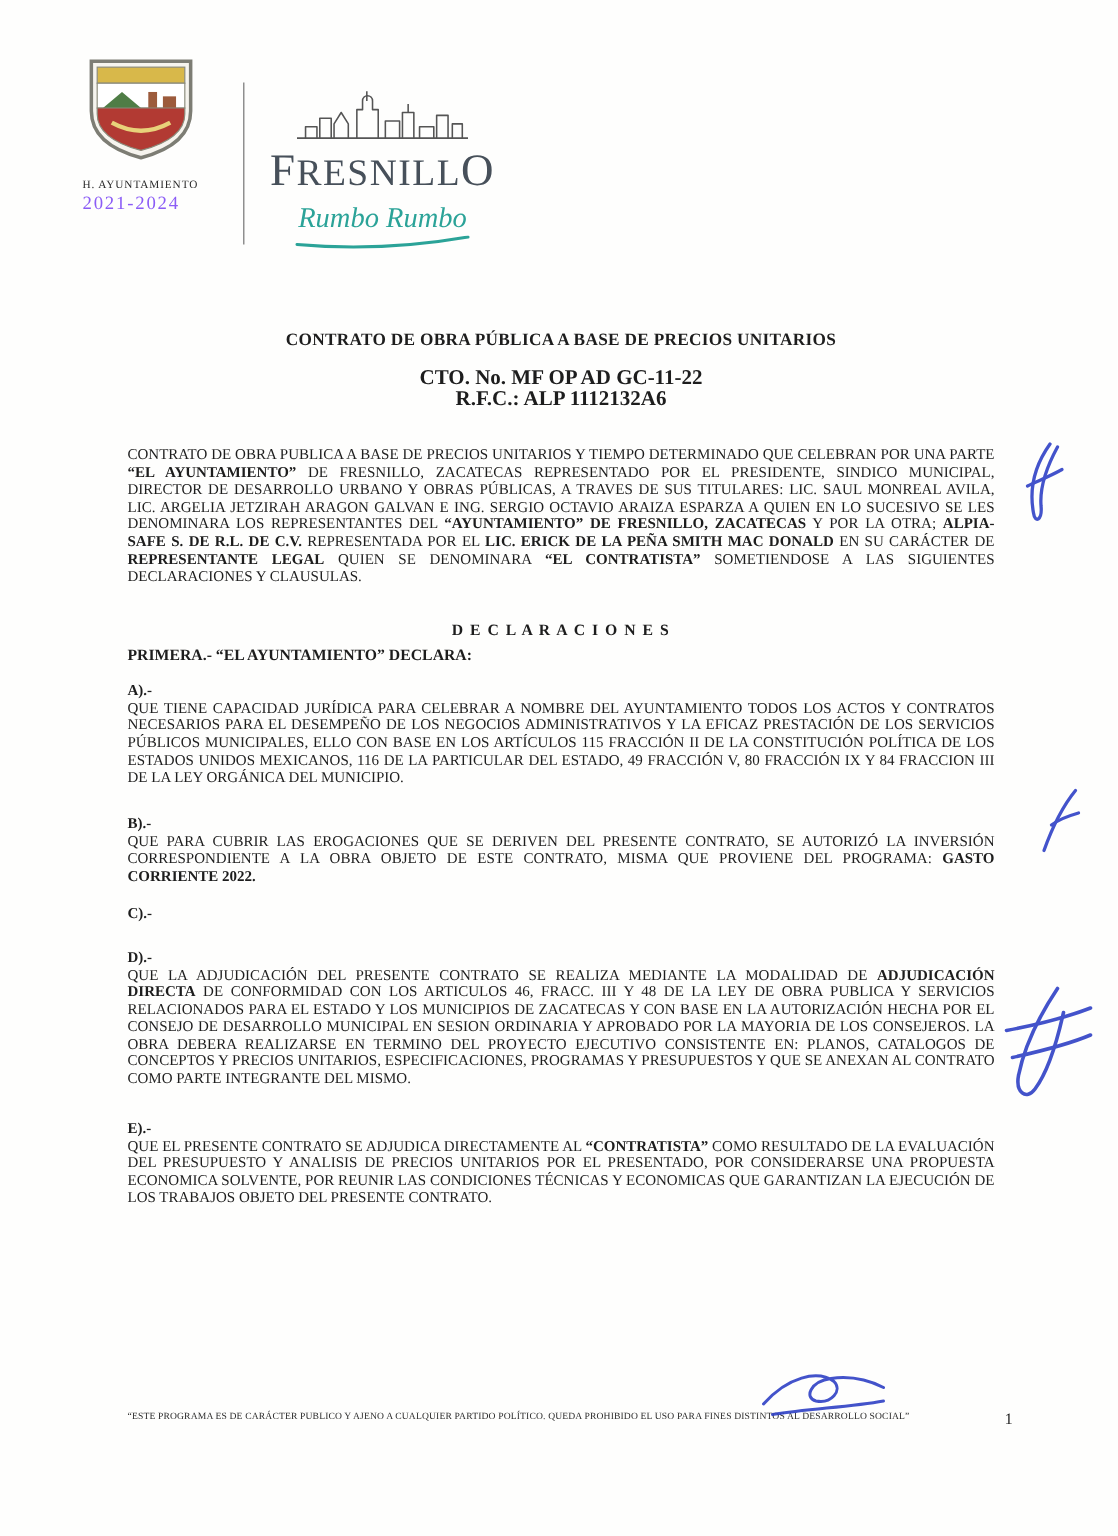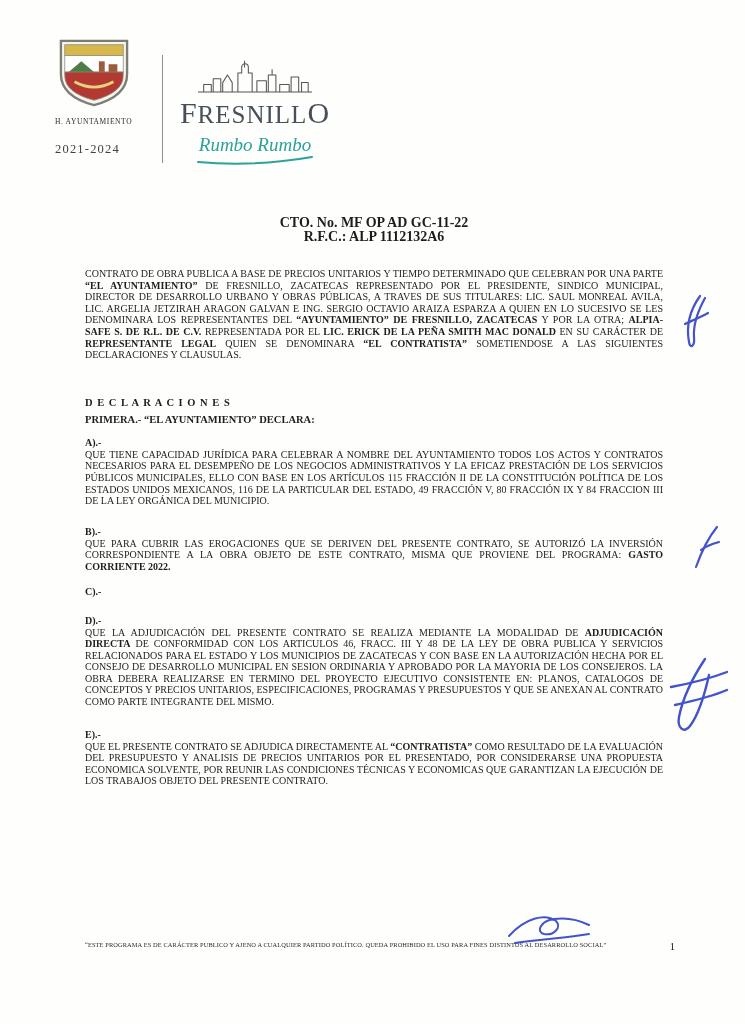--- a/index.html
+++ b/index.html
@@ -7,36 +7,36 @@
   .page {
     position:relative; width:745px; height:1024px; margin:0 auto;
     background:#fefefd; overflow:hidden; color:#1d1d1d;
     font-family:"Liberation Serif","DejaVu Serif",serif;
   }
   .b { font-weight:bold; }
 
   
   .crest-block { position:absolute; left:55px; top:36px; width:98px; text-align:left; }
   .crest-caption { font-size:7.5px; letter-spacing:.6px; margin-top:3px; color:#2a2a2a; }
-  .crest-term { font-size:12.5px; letter-spacing:1.2px; margin-top:16px; color:#404040; }
+  .crest-term { font-size:12.5px; letter-spacing:1.2px; margin-top:1px; color:#8b5cf6; }
   .header-divider { position:absolute; left:162px; top:55px; width:1.4px; height:108px; background:#8f8f8f; }
   .logo-block { position:absolute; left:172px; top:56px; width:166px; text-align:center; }
   .logo-word { color:#47505a; line-height:30px; letter-spacing:1px; margin-top:0; }
   .logo-word .big { font-size:30px; }
   .logo-word .mid { font-size:25px; }
   .logo-tagline { color:#2ba398; font-style:italic; font-size:19px; margin-top:1px; }
   .tagline-swoosh { display:block; margin:0 auto; }
 
   
   .doc-body { position:absolute; left:85px; top:203px; width:578px; }
   .title-block { text-align:center; font-weight:bold; font-size:17px; line-height:20px; letter-spacing:.5px; }
   .subtitle { text-align:center; font-weight:bold; font-size:11.5px; margin-top:18px; letter-spacing:.2px; }
   .meta { text-align:center; font-weight:bold; font-size:14px; line-height:13.5px; margin-top:13px; }
   .intro { margin-top:25px; font-size:10px; line-height:11.6px; text-align:justify; }
-  .decl-heading { margin-top:36px; font-weight:bold; font-size:10.5px; letter-spacing:1px; }
+  .decl-heading { margin-top:24px; text-align:center; font-weight:bold; font-size:10.5px; letter-spacing:1px; }
   .primera { margin-top:6px; font-weight:bold; font-size:10.5px; }
   .clause { margin-top:12px; }
   .clause-label { font-weight:bold; font-size:10px; line-height:12px; }
   .clause-text { font-size:10px; line-height:11.6px; text-align:justify; }
   .clause-b { margin-top:19px; }
   .clause-c { margin-top:13px; }
   .clause-d { margin-top:17px; }
   .clause-e { margin-top:21px; }
 
   
@@ -89,20 +89,21 @@
     <div class="logo-word"><span class="big">F</span><span class="mid">RESNILL</span><span class="big">O</span></div>
     <div class="logo-tagline">Rumbo Rumbo</div>
     <svg class="tagline-swoosh" width="118" height="9" viewBox="0 0 118 9">
       <path d="M2,6 Q58,11 116,1" stroke="#2ba398" stroke-width="2" fill="none" stroke-linecap="round"></path>
     </svg>
   </div>
 
   <div class="doc-body">
 
 
+    <div class="subtitle">CONTRATO DE OBRA PÚBLICA A BASE DE PRECIOS UNITARIOS</div>
 
     <div class="meta">
       <div><span>CTO. No.</span> <span>MF OP AD GC-11-22</span></div>
       <div><span>R.F.C.:</span> <span>ALP 1112132A6</span></div>
     </div>
 
     <p class="intro"><span>CONTRATO DE OBRA PUBLICA A BASE DE PRECIOS UNITARIOS Y TIEMPO DETERMINADO QUE CELEBRAN POR UNA PARTE </span><span class="b">“EL AYUNTAMIENTO”</span><span> DE FRESNILLO, ZACATECAS REPRESENTADO POR EL PRESIDENTE, SINDICO MUNICIPAL, DIRECTOR DE DESARROLLO URBANO Y OBRAS PÚBLICAS, A TRAVES DE SUS TITULARES: LIC. SAUL MONREAL AVILA, LIC. ARGELIA JETZIRAH ARAGON GALVAN E ING. SERGIO OCTAVIO ARAIZA ESPARZA A QUIEN EN LO SUCESIVO SE LES DENOMINARA LOS REPRESENTANTES DEL </span><span class="b">“AYUNTAMIENTO” DE FRESNILLO, ZACATECAS</span><span> Y POR LA OTRA; </span><span class="b">ALPIA-SAFE S. DE R.L. DE C.V.</span><span> REPRESENTADA POR EL </span><span class="b">LIC. ERICK DE LA PEÑA SMITH MAC DONALD</span><span> EN SU CARÁCTER DE </span><span class="b">REPRESENTANTE LEGAL</span><span> QUIEN SE DENOMINARA </span><span class="b">“EL CONTRATISTA”</span><span> SOMETIENDOSE A LAS SIGUIENTES DECLARACIONES Y CLAUSULAS.</span></p>
 
     <div class="decl-heading">D E C L A R A C I O N E S</div>
     <div class="primera">PRIMERA.- “EL AYUNTAMIENTO” DECLARA:</div>

